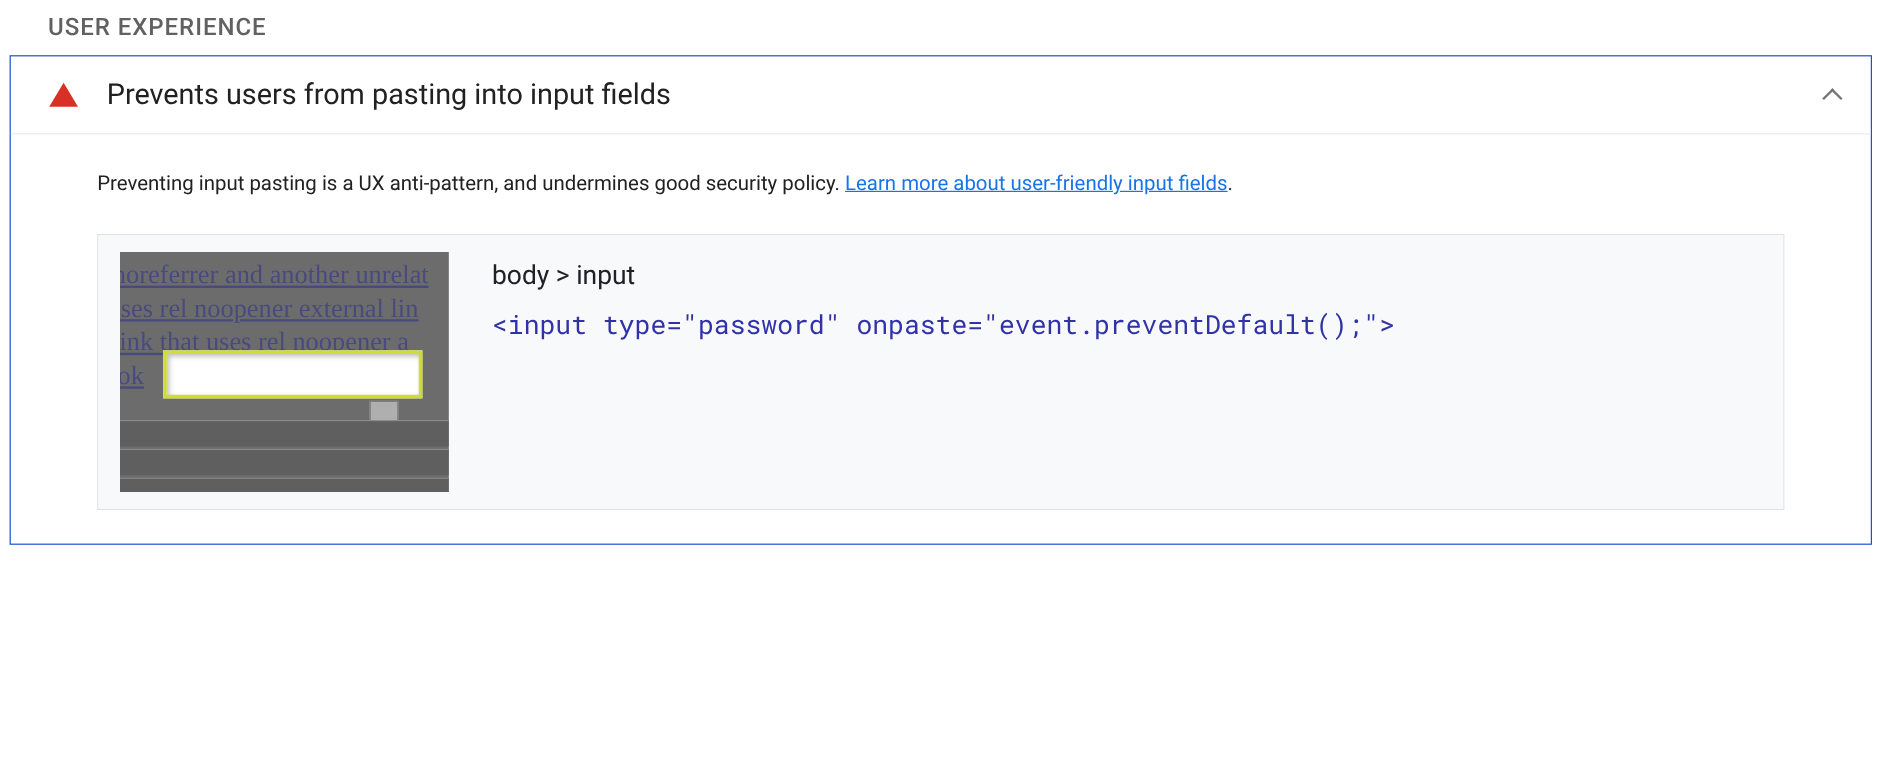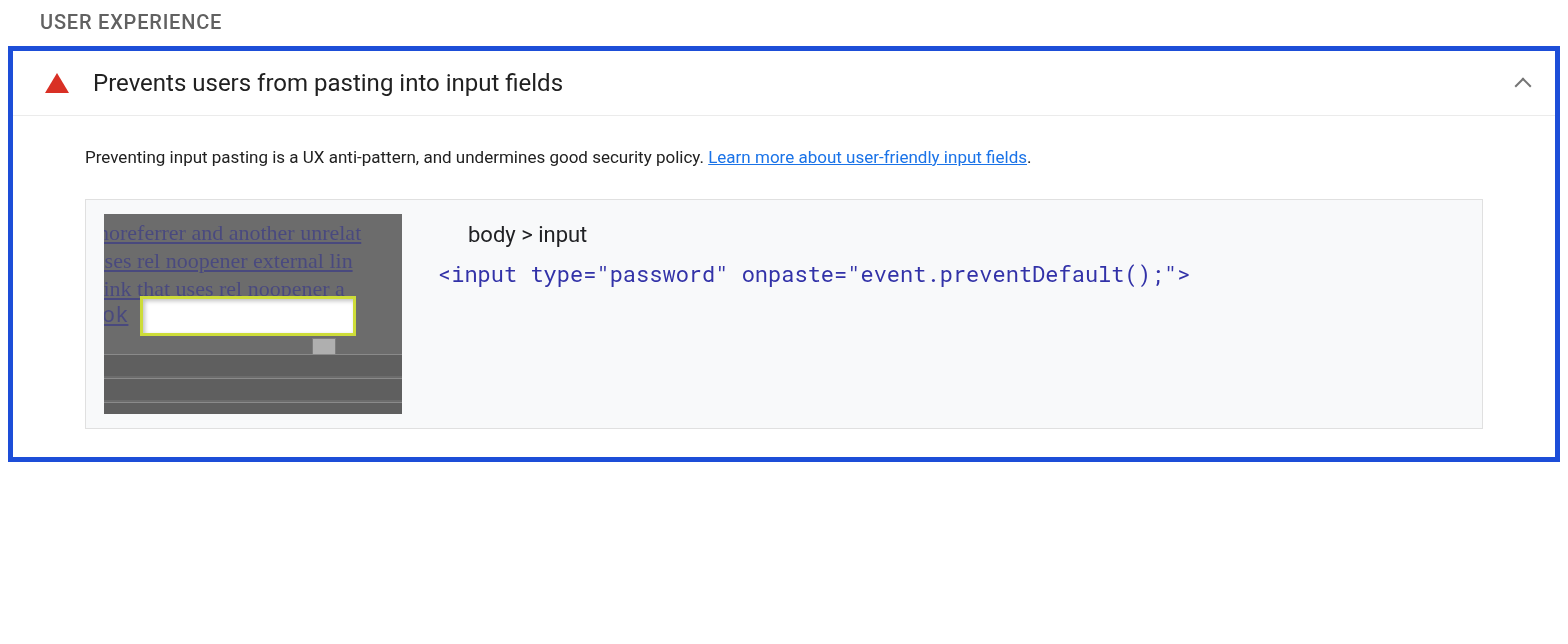--- a/index.html
+++ b/index.html
@@ -16,21 +16,21 @@
     .section-header {
       font-size: 20px;
       font-weight: 500;
       letter-spacing: 0.8px;
       color: #616161;
       margin-bottom: 12px;
       padding-left: 4px;
       margin-left: 28px;
     }
     .audit-card {
-      border: 5px solid #1d4ed8;
+      border: 1px solid #1d4ed8;
       background: #fff;
     }
     .audit-header {
       display: flex;
       align-items: center;
       padding: 18px 24px 18px 32px;
       cursor: pointer;
       border-bottom: 1px solid #ebebeb;
     }
     .triangle-icon {
@@ -88,40 +88,40 @@
       font-weight: 400;
       border-bottom: 1px solid #e0e0e0;
     }
     .failing-row {
       display: flex;
       background: #f8f9fa;
       padding: 14px 18px;
       gap: 36px;
     }
     .thumbnail {
-      width: 298px;
+      width: 274px;
       height: 200px;
       background: #6c6c6c;
       position: relative;
       overflow: hidden;
       flex-shrink: 0;
     }
     .thumb-text-line {
       position: absolute;
       font-family: "Times New Roman", serif;
       font-size: 22px;
       color: #2e2e8e;
       text-decoration: underline;
       white-space: nowrap;
       opacity: 0.55;
     }
     .thumb-line1 { top: 6px; left: -6px; }
     .thumb-line2 { top: 34px; left: -22px; }
     .thumb-line3 { top: 62px; left: -28px; }
-    .thumb-line4 { top: 90px; left: -2px; font-family: Liberation Mono, monospace; }
+    .thumb-line4 { top: 90px; left: -2px; }
     .thumb-input-highlight {
       position: absolute;
       top: 82px;
       left: 36px;
       width: 216px;
       height: 40px;
       background: #fff;
       border: 3px solid #cddc39;
       box-shadow: inset 2px 2px 4px rgba(0,0,0,0.25);
     }
@@ -147,21 +147,20 @@
       opacity: 0.6;
     }
     .element-details {
       flex: 1;
       padding-top: 8px;
     }
     .selector-path {
       font-size: 22px;
       color: #202124;
       margin-bottom: 12px;
-      margin-left: 30px;
     }
     .code-snippet {
       font-family: "Roboto Mono", Menlo, Consolas, monospace;
       font-size: 22px;
       color: #3232a8;
     }
   </style>
 </head>
 <body>
 

